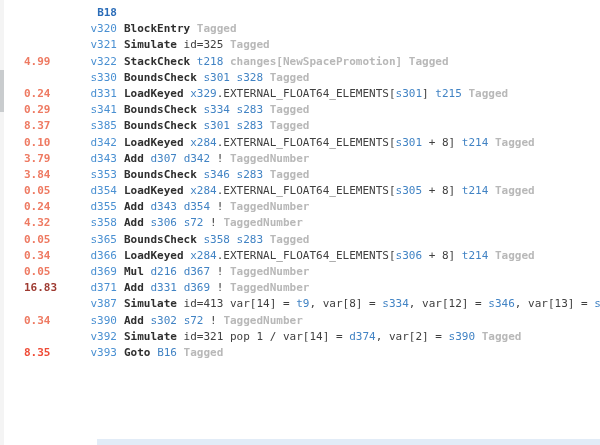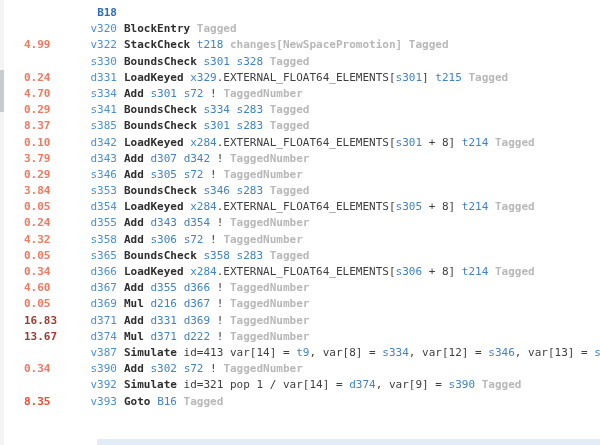--- a/index.html
+++ b/index.html
@@ -43,38 +43,35 @@
 </style>
 </head>
 <body>
 
 <div class="view">
   <div class="scroll-track"></div>
   <div class="scroll-thumb"></div>
   <div id="row-list">
       <div class="row"><span class="pct"></span><span class="id block-id">B18</span><span></span></div>
       <div class="row"><span class="pct"></span><span class="id">v320</span><span><span class="tk-instr">BlockEntry </span><span class="tk-ann">Tagged</span></span></div>
+      <div class="row"><span class="pct"></span><span class="id">v321</span><span><span class="tk-instr">Simulate </span><span class="tk-txt">id=325 </span><span class="tk-ann">Tagged</span></span></div>
       <div class="row"><span class="pct heat-low">4.99</span><span class="id">v322</span><span><span class="tk-instr">StackCheck </span><span class="tk-op">t218</span><span class="tk-ann"> changes[NewSpacePromotion] Tagged</span></span></div>
       <div class="row"><span class="pct"></span><span class="id">s330</span><span><span class="tk-instr">BoundsCheck </span><span class="tk-op">s301</span><span class="tk-txt"> </span><span class="tk-op">s328</span><span class="tk-ann"> Tagged</span></span></div>
       <div class="row"><span class="pct heat-low">0.24</span><span class="id">d331</span><span><span class="tk-instr">LoadKeyed </span><span class="tk-op">x329</span><span class="tk-txt">.EXTERNAL_FLOAT64_ELEMENTS[</span><span class="tk-op">s301</span><span class="tk-txt">] </span><span class="tk-op">t215</span><span class="tk-ann"> Tagged</span></span></div>
-      <div class="row"><span class="pct heat-low">4.70</span><span class="id">s334</span><span><span class="tk-instr">Add </span><span class="tk-op">s301</span><span class="tk-txt"> </span><span class="tk-op">s72</span><span class="tk-txt"> ! </span><span class="tk-ann">TaggedNumber</span></span></div>
       <div class="row"><span class="pct heat-low">0.29</span><span class="id">s341</span><span><span class="tk-instr">BoundsCheck </span><span class="tk-op">s334</span><span class="tk-txt"> </span><span class="tk-op">s283</span><span class="tk-ann"> Tagged</span></span></div>
       <div class="row"><span class="pct heat-low">8.37</span><span class="id">s385</span><span><span class="tk-instr">BoundsCheck </span><span class="tk-op">s301</span><span class="tk-txt"> </span><span class="tk-op">s283</span><span class="tk-ann"> Tagged</span></span></div>
       <div class="row"><span class="pct heat-low">0.10</span><span class="id">d342</span><span><span class="tk-instr">LoadKeyed </span><span class="tk-op">x284</span><span class="tk-txt">.EXTERNAL_FLOAT64_ELEMENTS[</span><span class="tk-op">s301</span><span class="tk-txt"> + 8] </span><span class="tk-op">t214</span><span class="tk-ann"> Tagged</span></span></div>
       <div class="row"><span class="pct heat-low">3.79</span><span class="id">d343</span><span><span class="tk-instr">Add </span><span class="tk-op">d307</span><span class="tk-txt"> </span><span class="tk-op">d342</span><span class="tk-txt"> ! </span><span class="tk-ann">TaggedNumber</span></span></div>
-      <div class="row"><span class="pct heat-low">0.29</span><span class="id">s346</span><span><span class="tk-instr">Add </span><span class="tk-op">s305</span><span class="tk-txt"> </span><span class="tk-op">s72</span><span class="tk-txt"> ! </span><span class="tk-ann">TaggedNumber</span></span></div>
       <div class="row"><span class="pct heat-low">3.84</span><span class="id">s353</span><span><span class="tk-instr">BoundsCheck </span><span class="tk-op">s346</span><span class="tk-txt"> </span><span class="tk-op">s283</span><span class="tk-ann"> Tagged</span></span></div>
       <div class="row"><span class="pct heat-low">0.05</span><span class="id">d354</span><span><span class="tk-instr">LoadKeyed </span><span class="tk-op">x284</span><span class="tk-txt">.EXTERNAL_FLOAT64_ELEMENTS[</span><span class="tk-op">s305</span><span class="tk-txt"> + 8] </span><span class="tk-op">t214</span><span class="tk-ann"> Tagged</span></span></div>
       <div class="row"><span class="pct heat-low">0.24</span><span class="id">d355</span><span><span class="tk-instr">Add </span><span class="tk-op">d343</span><span class="tk-txt"> </span><span class="tk-op">d354</span><span class="tk-txt"> ! </span><span class="tk-ann">TaggedNumber</span></span></div>
       <div class="row"><span class="pct heat-low">4.32</span><span class="id">s358</span><span><span class="tk-instr">Add </span><span class="tk-op">s306</span><span class="tk-txt"> </span><span class="tk-op">s72</span><span class="tk-txt"> ! </span><span class="tk-ann">TaggedNumber</span></span></div>
       <div class="row"><span class="pct heat-low">0.05</span><span class="id">s365</span><span><span class="tk-instr">BoundsCheck </span><span class="tk-op">s358</span><span class="tk-txt"> </span><span class="tk-op">s283</span><span class="tk-ann"> Tagged</span></span></div>
       <div class="row"><span class="pct heat-low">0.34</span><span class="id">d366</span><span><span class="tk-instr">LoadKeyed </span><span class="tk-op">x284</span><span class="tk-txt">.EXTERNAL_FLOAT64_ELEMENTS[</span><span class="tk-op">s306</span><span class="tk-txt"> + 8] </span><span class="tk-op">t214</span><span class="tk-ann"> Tagged</span></span></div>
-      <div class="row"><span class="pct heat-low">4.60</span><span class="id">d367</span><span><span class="tk-instr">Add </span><span class="tk-op">d355</span><span class="tk-txt"> </span><span class="tk-op">d366</span><span class="tk-txt"> ! </span><span class="tk-ann">TaggedNumber</span></span></div>
       <div class="row"><span class="pct heat-low">0.05</span><span class="id">d369</span><span><span class="tk-instr">Mul </span><span class="tk-op">d216</span><span class="tk-txt"> </span><span class="tk-op">d367</span><span class="tk-txt"> ! </span><span class="tk-ann">TaggedNumber</span></span></div>
       <div class="row"><span class="pct heat-high">16.83</span><span class="id">d371</span><span><span class="tk-instr">Add </span><span class="tk-op">d331</span><span class="tk-txt"> </span><span class="tk-op">d369</span><span class="tk-txt"> ! </span><span class="tk-ann">TaggedNumber</span></span></div>
-      <div class="row"><span class="pct heat-high">13.67</span><span class="id">d374</span><span><span class="tk-instr">Mul </span><span class="tk-op">d371</span><span class="tk-txt"> </span><span class="tk-op">d222</span><span class="tk-txt"> ! </span><span class="tk-ann">TaggedNumber</span></span></div>
       <div class="row"><span class="pct"></span><span class="id">v387</span><span><span class="tk-instr">Simulate </span><span class="tk-txt">id=413 var[14] = </span><span class="tk-op">t9</span><span class="tk-txt">, var[8] = </span><span class="tk-op">s334</span><span class="tk-txt">, var[12] = </span><span class="tk-op">s346</span><span class="tk-txt">, var[13] = </span><span class="tk-op">s358</span></span></div>
       <div class="row"><span class="pct heat-low">0.34</span><span class="id">s390</span><span><span class="tk-instr">Add </span><span class="tk-op">s302</span><span class="tk-txt"> </span><span class="tk-op">s72</span><span class="tk-txt"> ! </span><span class="tk-ann">TaggedNumber</span></span></div>
-      <div class="row"><span class="pct"></span><span class="id">v392</span><span><span class="tk-instr">Simulate </span><span class="tk-txt">id=321 pop 1 / var[14] = </span><span class="tk-op">d374</span><span class="tk-txt">, var[9] = </span><span class="tk-op">s390</span><span class="tk-ann"> Tagged</span></span></div>
+      <div class="row"><span class="pct"></span><span class="id">v392</span><span><span class="tk-instr">Simulate </span><span class="tk-txt">id=321 pop 1 / var[14] = </span><span class="tk-op">d374</span><span class="tk-txt">, var[2] = </span><span class="tk-op">s390</span><span class="tk-ann"> Tagged</span></span></div>
       <div class="row"><span class="pct heat-mid">8.35</span><span class="id">v393</span><span><span class="tk-instr">Goto </span><span class="tk-op">B16</span><span class="tk-ann"> Tagged</span></span></div>
     </div>
   <div class="sel-band"></div>
 </div>
 
 </body></html>

